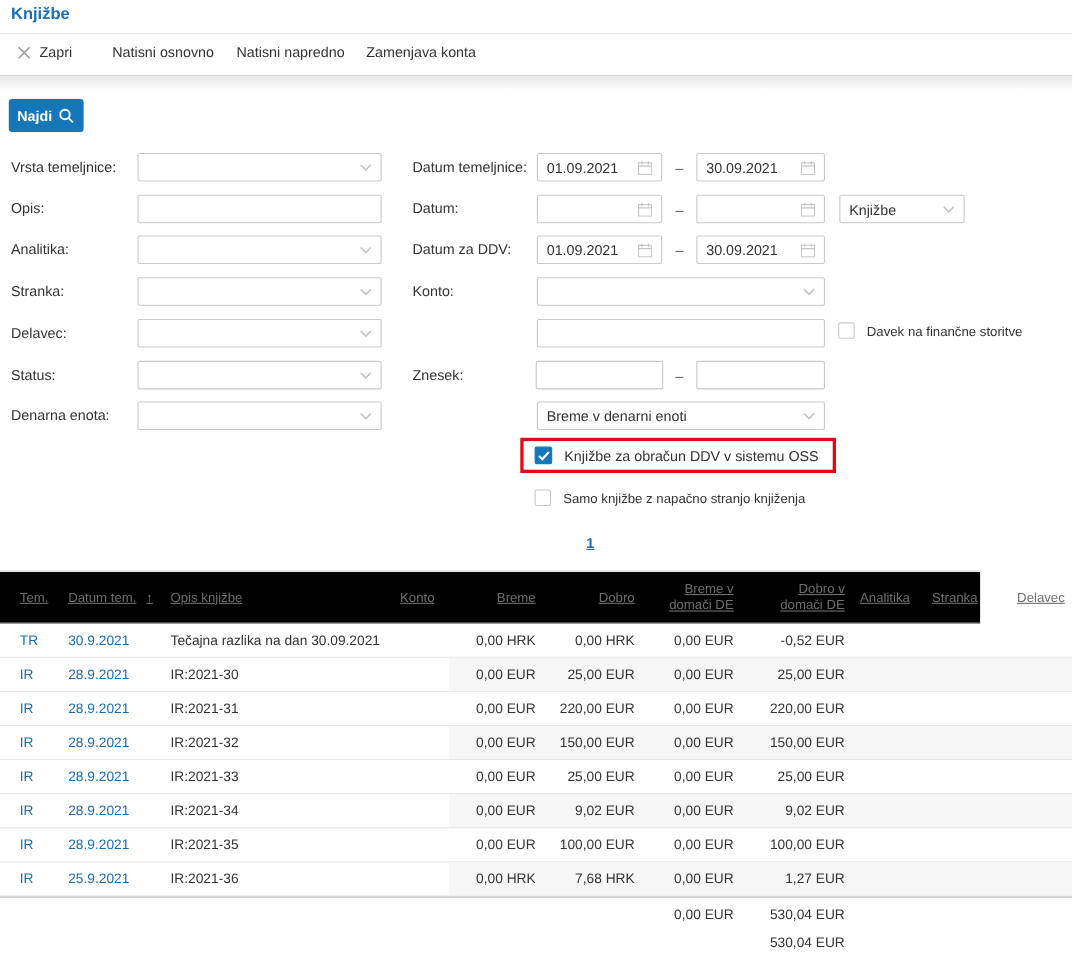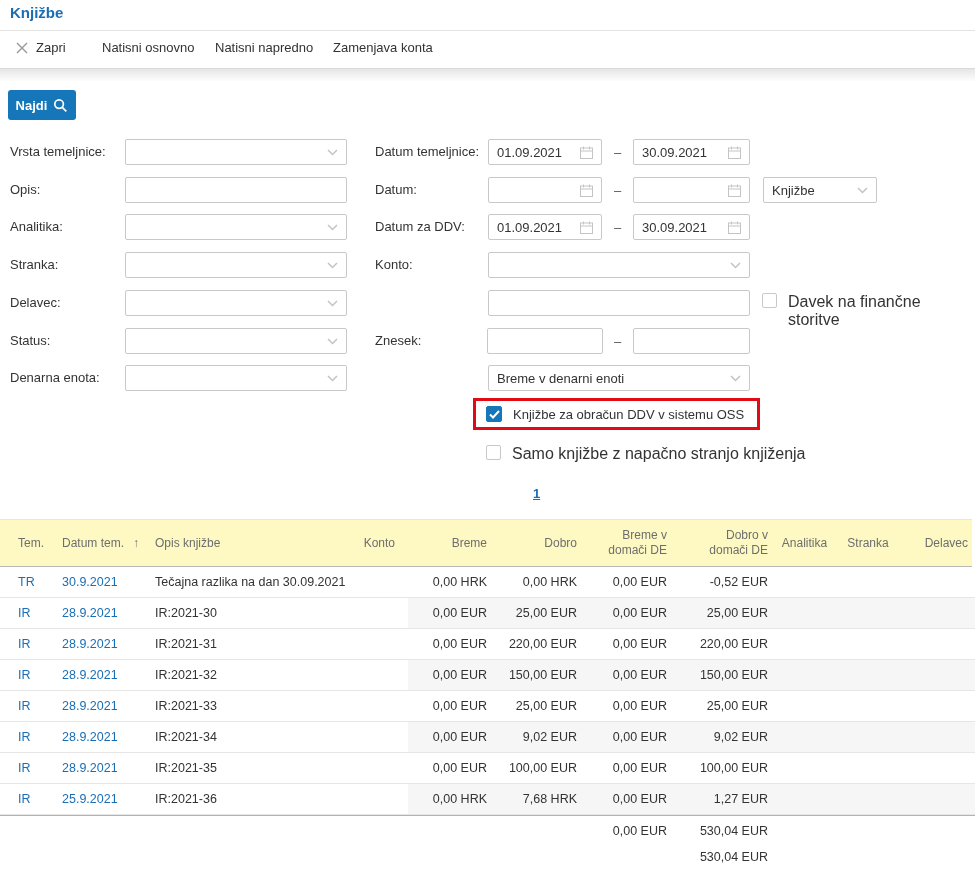--- a/index.html
+++ b/index.html
@@ -22,30 +22,30 @@
   .filter-label { position:absolute; font-size:13px; color:#333; white-space:nowrap; }
   .control { position:absolute; height:26px; box-sizing:border-box; border:1px solid #c9c9c9; border-radius:2px;
     background:#fff; display:flex; align-items:center; font-size:13px; color:#333; padding:0 8px;
     justify-content:space-between; }
   .control .val { overflow:hidden; white-space:nowrap; }
   .dash { position:absolute; font-size:13px; color:#555; }
   .checkbox { width:15px; height:15px; box-sizing:border-box; border:1px solid #c9c9c9; border-radius:2px;
     background:#fff; flex:0 0 auto; cursor:pointer; }
   .checkbox.checked { width:16px; height:16px; background:#1577b9; border-color:#1577b9;
     display:flex; align-items:center; justify-content:center; }
-  .check-row { position:absolute; display:flex; gap:11px; font-size:16px; }
+  .check-row { position:absolute; display:flex; align-items:center; gap:11px; font-size:12px; }
   .oss-box { position:absolute; left:473px; top:398px; border:3px solid #e00b14;
     display:flex; align-items:center; gap:11px; padding:5px 13px 5px 10px; font-size:13px; background:#fff; }
   .pagination { position:absolute; left:533px; top:486px; font-size:13px; font-weight:bold;
     color:#1a6eb5; text-decoration:underline; cursor:pointer; }
   
   .grid-cols { display:grid; grid-template-columns:55px 90px 211px 52px 82px 90px 90px 101px 67px 60px 77px; }
-  .thead { position:absolute; left:0; top:519px; width:972px; height:48px; box-sizing:border-box;
-    background:#fef9c3; border-top:1px solid #e6e6e6; border-bottom:1px solid #b9b9b9;
-    font-size:12px; color:#6e6e6e; align-items:center; }
+  .thead { position:absolute; left:0; top:519px; width:891px; height:48px; box-sizing:border-box;
+    background:#000000; border-top:1px solid #e6e6e6; border-bottom:1px solid #b9b9b9;
+    font-size:12px; color:#6e6e6e; align-items:center;text-decoration:underline; }
   .th { line-height:15px; }
   .th.l-tem { padding-left:18px; }
   .th.l-datum { padding-left:7px; display:flex; align-items:center; gap:9px; }
   .th.l-opis { padding-left:10px; }
   .th.r { text-align:right; padding-right:3px; }
   .th.r-konto { text-align:right; padding-right:13px; }
   .th.c { text-align:center; }
   .th.r-delavec { text-align:right; padding-right:7px; }
   .th.wrap { padding-left:20px; }
   .sort-arrow { color:#777; font-size:12px; }

